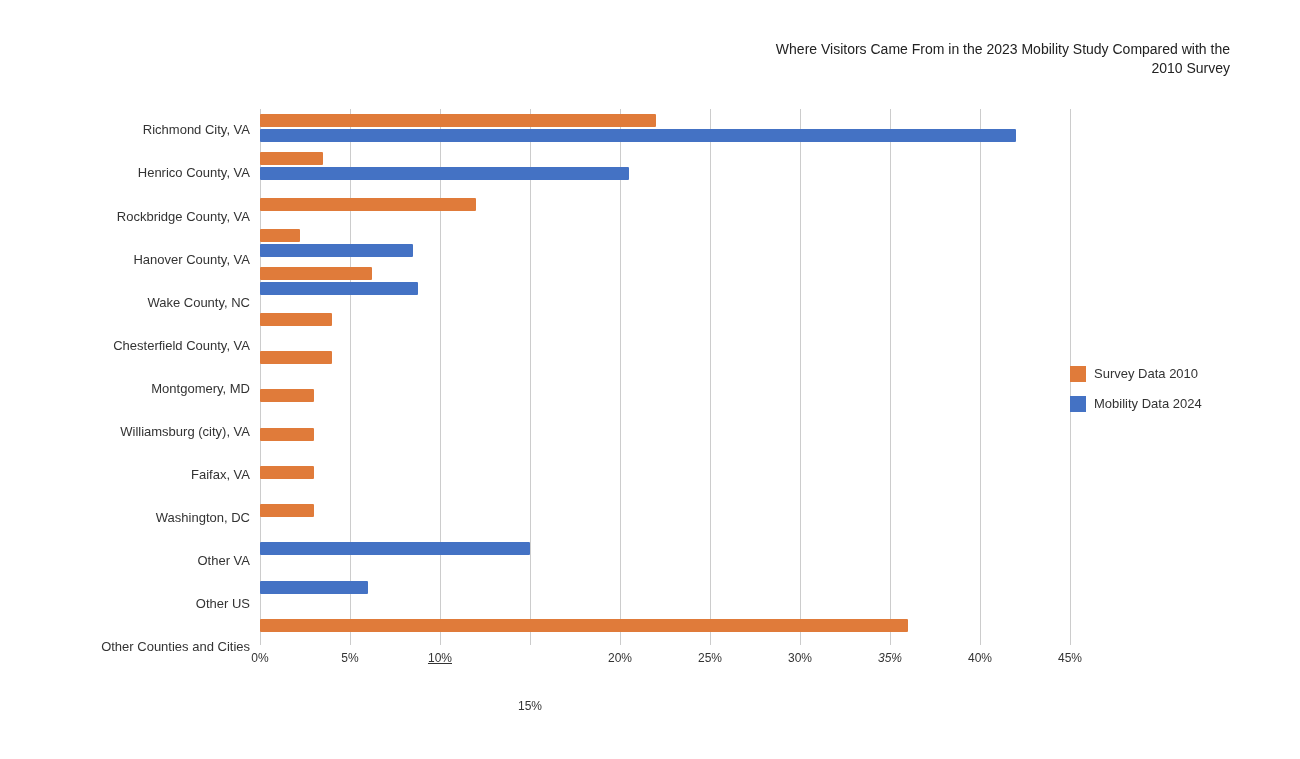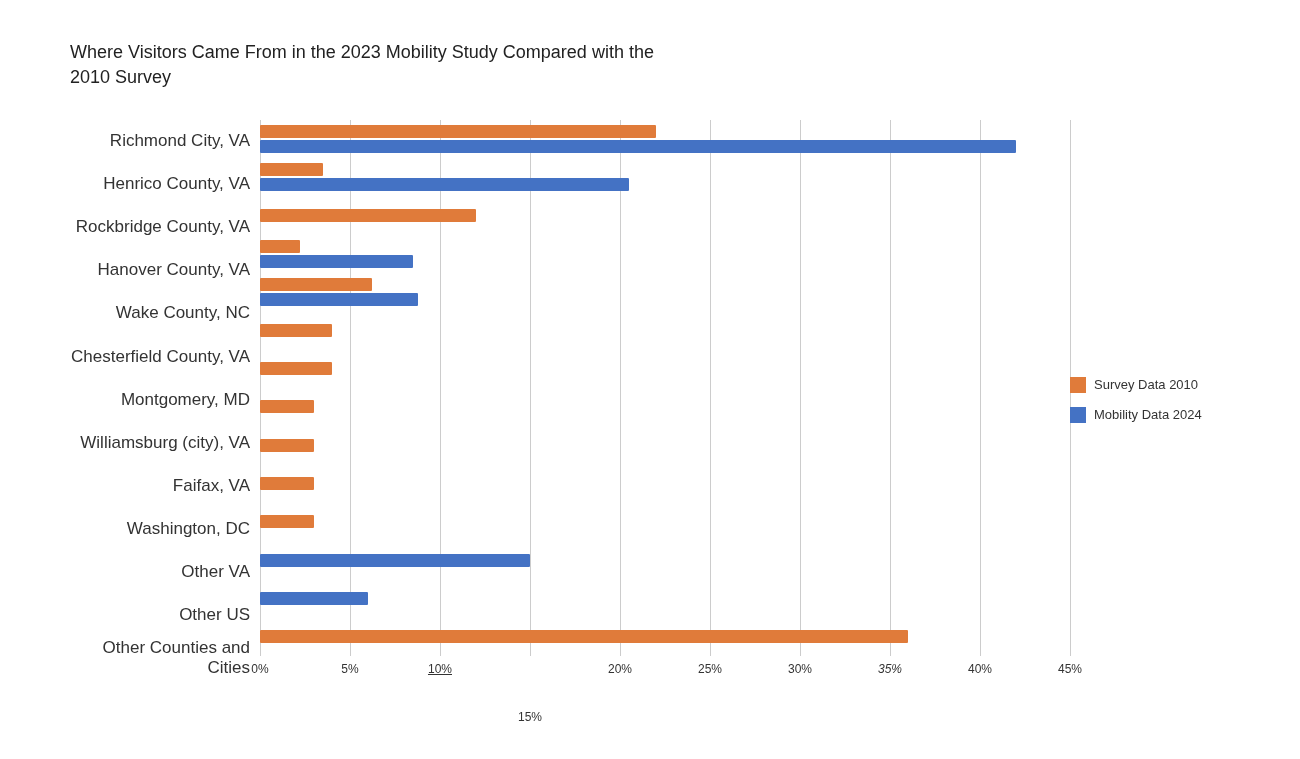--- a/index.html
+++ b/index.html
@@ -12,37 +12,37 @@
       align-items: center;
       justify-content: center;
     }
     .chart-container {
       width: 1200px;
       height: 720px;
       position: relative;
       padding: 20px 20px 60px 20px;
     }
     .chart-title {
-      text-align: left;
-      font-size: 18px;
+      text-align: right;
+      font-size: 14px;
       font-weight: normal;
       color: #222;
       margin-bottom: 30px;
       line-height: 1.4;
     }
     .y-labels {
       display: flex;
       flex-direction: column;
       justify-content: space-around;
       width: 190px;
       flex-shrink: 0;
       padding-right: 10px;
     }
     .y-label {
-      font-size: 17px;
+      font-size: 13px;
       color: #333;
       text-align: right;
       line-height: 1.2;
       height: 36px;
       display: flex;
       align-items: center;
       justify-content: flex-end;
     }
     .chart-area {
       flex: 1;

